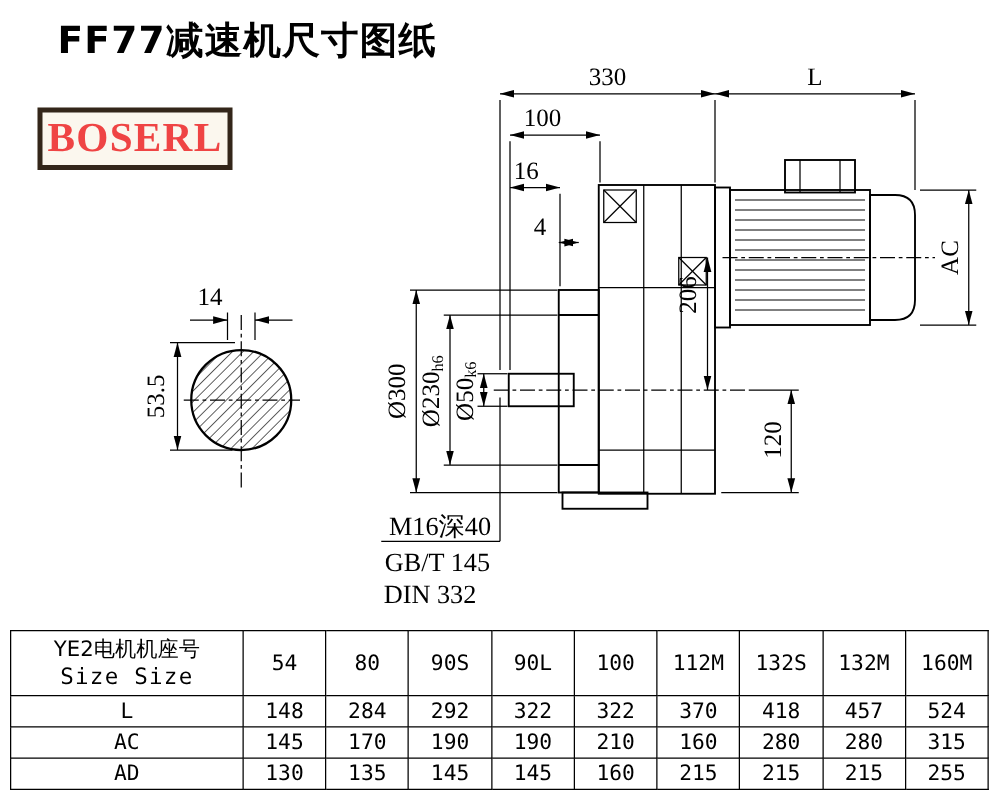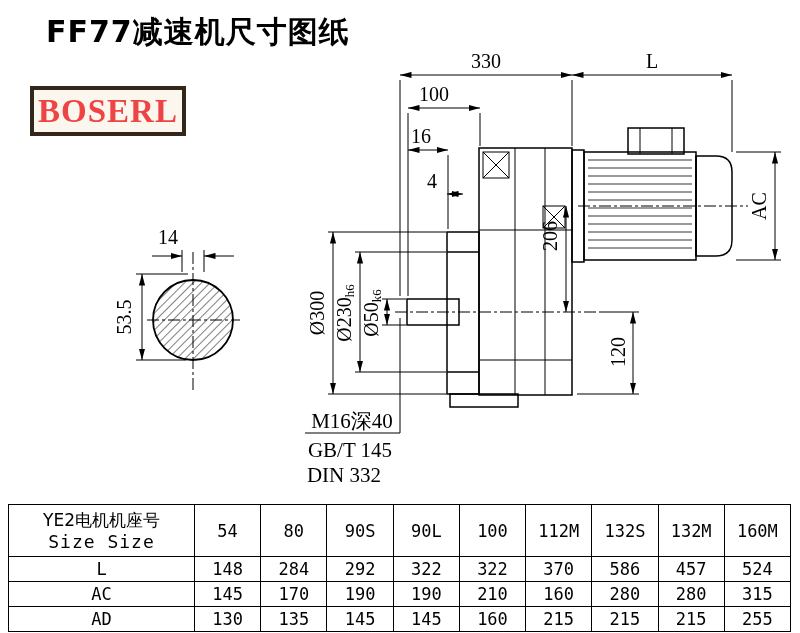--- a/index.html
+++ b/index.html
@@ -200,21 +200,21 @@
         <th>160M</th>
       </tr>
       <tr class="datarow">
         <td>L</td>
         <td>148</td>
         <td>284</td>
         <td>292</td>
         <td>322</td>
         <td>322</td>
         <td>370</td>
-        <td>586</td>
+        <td>418</td>
         <td>457</td>
         <td>524</td>
       </tr>
       <tr class="datarow">
         <td>AC</td>
         <td>145</td>
         <td>170</td>
         <td>190</td>
         <td>190</td>
         <td>210</td>

